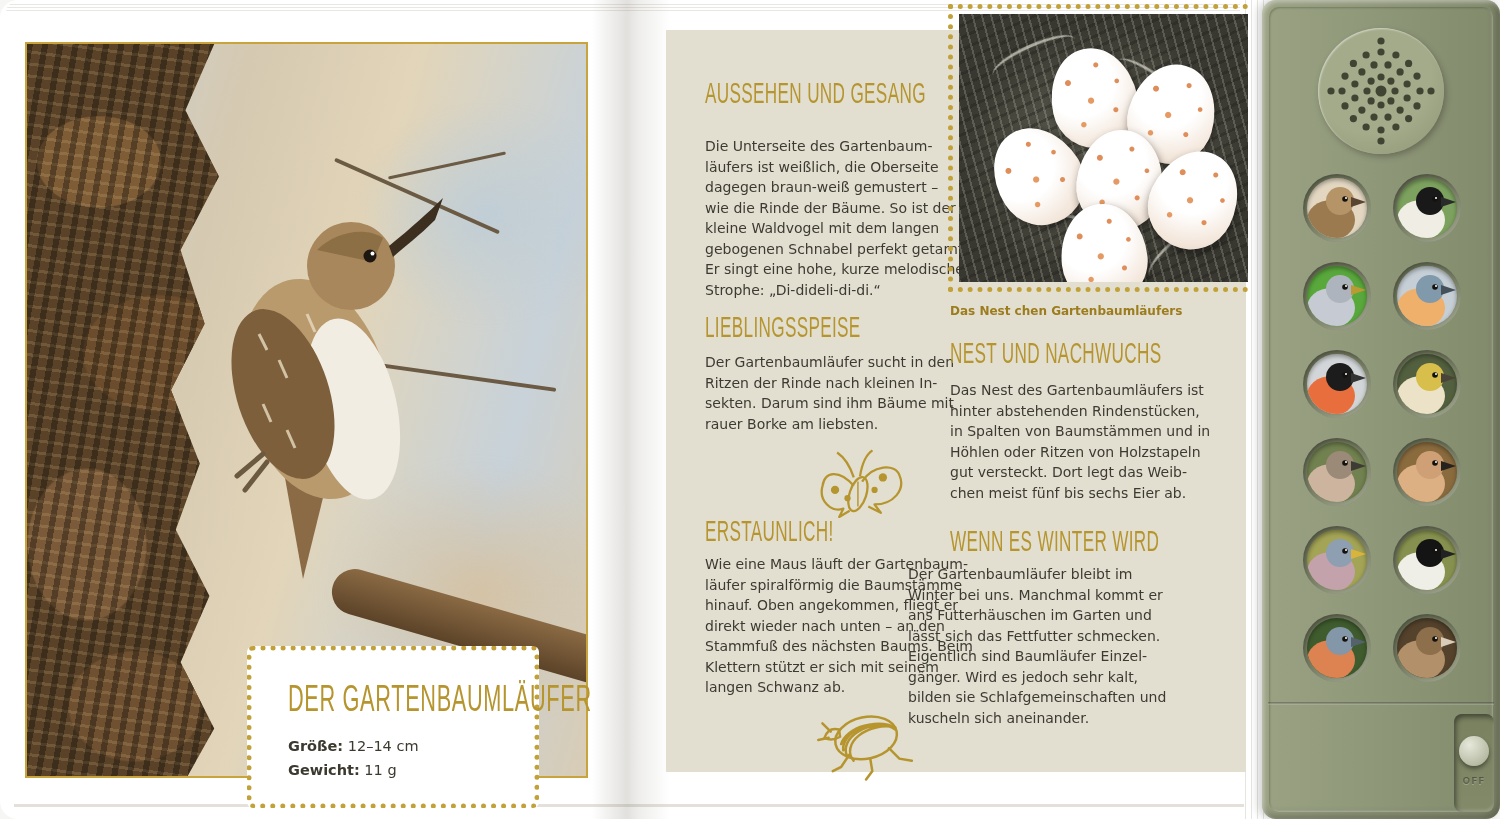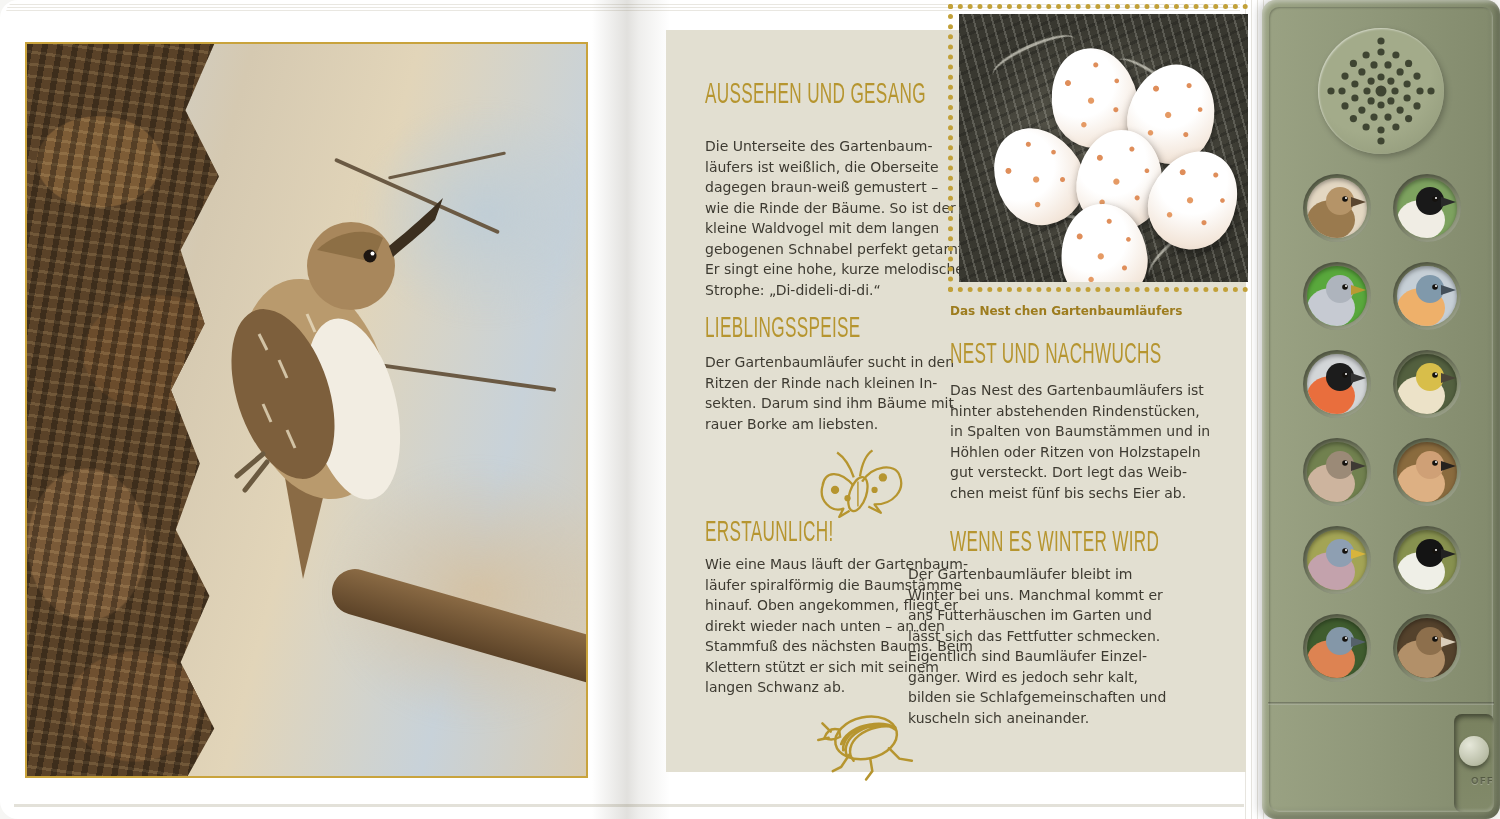--- a/index.html
+++ b/index.html
@@ -118,21 +118,21 @@
     border:2px solid rgba(42,46,30,.4);box-shadow:0 1px 0 rgba(255,255,255,.25)}
   .coin::after{content:"";position:absolute;left:4px;top:2px;right:4px;bottom:2px;border-radius:50%;
     border:1px solid rgba(42,46,30,.35)}
   .gnd{position:absolute;left:32px;top:4px;width:12px;height:18px;color:rgba(42,46,30,.5);font-size:12px;font-weight:700}
   .switch{position:absolute;left:192px;top:714px;width:40px;height:98px;border-radius:8px;
     background:linear-gradient(#79815f,#828a6a);
     box-shadow:inset 2px 3px 5px rgba(0,0,0,.45),inset -1px -2px 3px rgba(255,255,255,.2);cursor:pointer}
   .knob{position:absolute;left:5px;top:22px;width:30px;height:30px;border-radius:50%;
     background:radial-gradient(circle at 35% 30%,#e6e8da,#b9bda6 70%,#9ba082);
     box-shadow:0 3px 4px rgba(0,0,0,.4)}
-  .switch-label{position:absolute;left:0;top:62px;width:100%;text-align:right;
+  .switch-label{position:absolute;left:0;top:62px;width:100%;text-align:center;
     font-size:9px;font-weight:700;letter-spacing:1px;color:rgba(42,46,30,.5);
     text-shadow:0 1px 0 rgba(255,255,255,.25)}
 </style>
 </head>
 <body>
 
 <div class="stage">
 
   <div class="book">
     <div class="page-edge-top"></div>
@@ -162,20 +162,33 @@
         </g>
         <circle cx="184" cy="112" r="44" fill="#a8875c"></circle>
         <path d="M150,96 C168,78 198,72 216,84 L206,108 Z" fill="#8d6f45"></path>
         <circle cx="203" cy="102" r="6.5" fill="#1d1611"></circle>
         <circle cx="205.5" cy="99.5" r="2" fill="#fff"></circle>
         <path d="M222,92 C244,74 262,58 276,44 L268,66 C252,82 236,94 226,103 Z" fill="#3c2f1f"></path>
         <path d="M96,300 L70,322 M100,308 L78,336" stroke="#6b5a40" stroke-width="5" stroke-linecap="round"></path>
       </svg>
     </div>
 
+    <div class="title-card">
+      <h1>DER GARTENBAUMLÄUFER</h1>
+      <div class="stats">
+        <div>
+          <b>Größe:</b>
+          <span>12–14 cm</span>
+        </div>
+        <div>
+          <b>Gewicht:</b>
+          <span>11 g</span>
+        </div>
+      </div>
+    </div>
 
     <div class="gutter"></div>
 
     <div class="beige"></div>
 
     <div class="h-script" style="left:705px;top:78px">AUSSEHEN UND GESANG</div>
     <div class="para" style="left:705px;top:136px">Die Unterseite des Gartenbaum-
 läufers ist weißlich, die Oberseite
 dagegen braun-weiß gemustert –
 wie die Rinde der Bäume. So ist der

